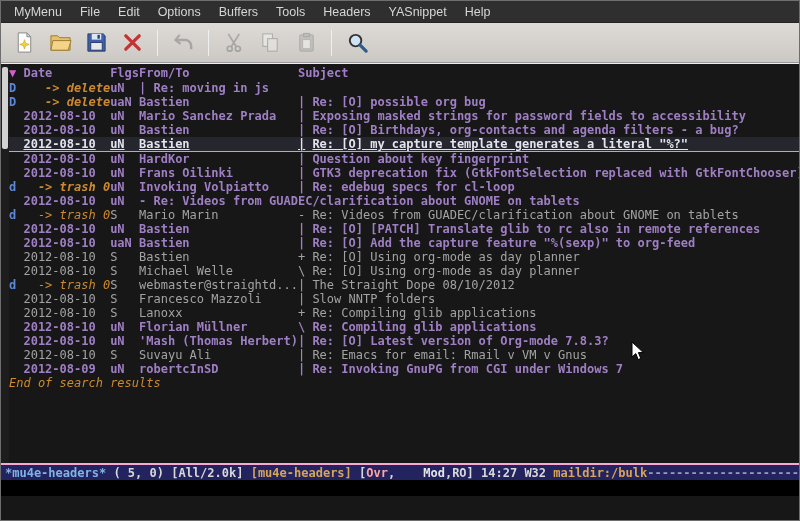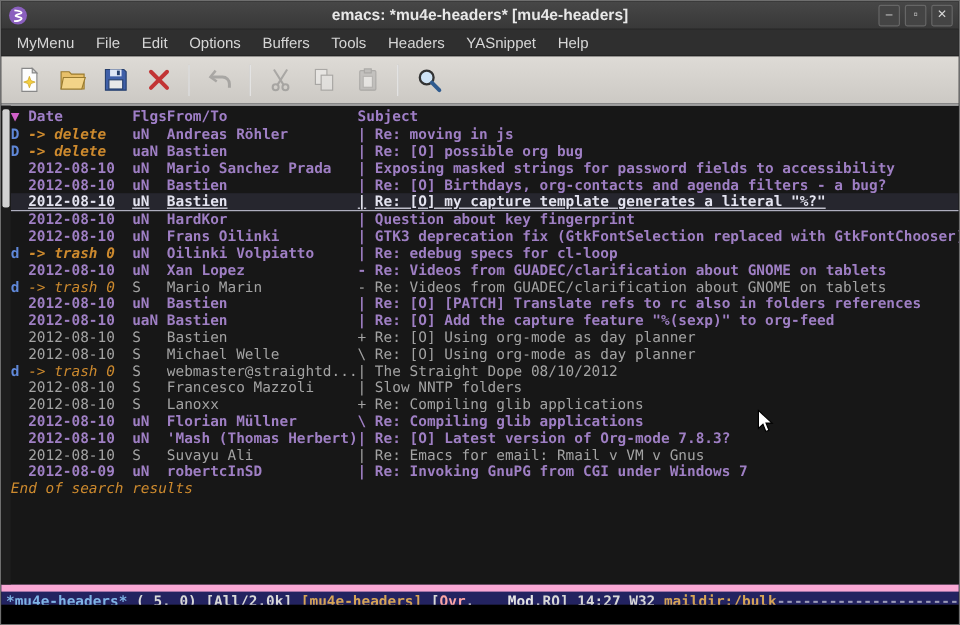--- a/index.html
+++ b/index.html
@@ -52,26 +52,26 @@
   .c-sep { width:2ch; flex:none; overflow:hidden; white-space:pre; }
   .c-subject { flex:1; overflow:hidden; white-space:pre; }
 
   .row { height:14px; }
   .row .c-mark { color:#5f87d7; font-weight:bold; }
   .state-unread { color:#9f7fc4; font-weight:bold; }
   .state-read { color:#a3a3a3; }
   .state-current { color:#e4e4f0; font-weight:bold; background:#26262e;
                    border-bottom:1px solid #aeaebe; height:15px; }
   .state-current span { text-decoration:underline; color:#e4e4f0; }
-  .mark-target { color:#cd8a2e !important; font-style:italic; }
+  .mark-target { color:#cd8a2e !important; font-style:italic;text-align:right; }
 
   .footer-line { color:#cd8a2e; font-style:italic; font-weight:normal; height:14px; white-space:pre; }
 
   
-  .modeline { height:17px; background:#232360; border-top:6px solid #f9a8d4;
+  .modeline { height:17px; background:#232360; border-top:2px solid #f9a8d4;
               display:flex; overflow:hidden; padding-left:4px;
               font-family:"DejaVu Sans Mono", monospace; font-size:12px; line-height:16px;
               font-weight:bold; }
   .modeline span { white-space:pre; flex:none; }
   .ml-buffer { color:#7fb4e6; }
   .ml-plain  { color:#d8d8d8; }
   .ml-mode   { color:#d7a557; }
   .ml-ovr    { color:#fca5a5; }
   .ml-mod    { color:#e5e5e5;margin-left:28px; }
   .ml-folder { color:#d7a557; }
@@ -81,32 +81,20 @@
   .echo-area { height:16px; background:#000; }
 
   
   .mouse-cursor { position:absolute; left:630px; top:340px; pointer-events:none; }
 </style>
 </head>
 <body>
 
 <div class="window">
 
-  <div class="titlebar">
-    <span class="app-icon"><svg viewBox="0 0 16 16" width="16" height="16">
-          <circle cx="8" cy="8" r="7.5" fill="#8a5fbe"></circle>
-          <path d="M5 3.6c4 .4 6 1 6 2S6 7 6 8.1s5 .7 5 2.2-4 2.6-6.2 2.1" stroke="#fff" stroke-width="1.5" fill="none"></path>
-        </svg></span>
-    <span class="title-text">emacs: *mu4e-headers* [mu4e-headers]</span>
-    <span class="win-controls">
-        <span class="win-btn">–</span>
-        <span class="win-btn">▫</span>
-        <span class="win-btn">✕</span>
-      </span>
-  </div>
 
   <div class="menubar">
       <span class="menu-item">MyMenu</span>
       <span class="menu-item">File</span>
       <span class="menu-item">Edit</span>
       <span class="menu-item">Options</span>
       <span class="menu-item">Buffers</span>
       <span class="menu-item">Tools</span>
       <span class="menu-item">Headers</span>
       <span class="menu-item">YASnippet</span>
@@ -177,31 +165,31 @@
       </button>
   </div>
 
   <div class="buffer-area">
     <div class="scrollbar">
         <div class="scroll-thumb"></div>
       </div>
     <div class="text-pane">
       <div class="header-line"><span class="c-mark sort-arrow">▼</span><span class="c-date">Date</span><span class="c-flags">Flgs</span><span class="c-from">From/To</span><span class="c-subject">Subject</span></div>
       <div>
-          <div class="row state-unread"><span class="c-mark">D</span><span class="c-date mark-target">-&gt; delete</span><span class="c-flags">uN</span><span class="c-from">Andreas Röhler</span><span class="c-sep">|</span><span class="c-subject">Re: moving in js</span></div>
+          <div class="row state-unread"><span class="c-mark">D</span><span class="c-date mark-target">-&gt; delete</span><span class="c-flags">uN</span><span class="c-sep">|</span><span class="c-subject">Re: moving in js</span></div>
           <div class="row state-unread"><span class="c-mark">D</span><span class="c-date mark-target">-&gt; delete</span><span class="c-flags">uaN</span><span class="c-from">Bastien</span><span class="c-sep">|</span><span class="c-subject">Re: [O] possible org bug</span></div>
           <div class="row state-unread"><span class="c-mark"></span><span class="c-date">2012-08-10</span><span class="c-flags">uN</span><span class="c-from">Mario Sanchez Prada</span><span class="c-sep">|</span><span class="c-subject">Exposing masked strings for password fields to accessibility</span></div>
           <div class="row state-unread"><span class="c-mark"></span><span class="c-date">2012-08-10</span><span class="c-flags">uN</span><span class="c-from">Bastien</span><span class="c-sep">|</span><span class="c-subject">Re: [O] Birthdays, org-contacts and agenda filters - a bug?</span></div>
           <div class="row state-current"><span class="c-mark"></span><span class="c-date">2012-08-10</span><span class="c-flags">uN</span><span class="c-from">Bastien</span><span class="c-sep">|</span><span class="c-subject">Re: [O] my capture template generates a literal "%?"</span></div>
           <div class="row state-unread"><span class="c-mark"></span><span class="c-date">2012-08-10</span><span class="c-flags">uN</span><span class="c-from">HardKor</span><span class="c-sep">|</span><span class="c-subject">Question about key fingerprint</span></div>
           <div class="row state-unread"><span class="c-mark"></span><span class="c-date">2012-08-10</span><span class="c-flags">uN</span><span class="c-from">Frans Oilinki</span><span class="c-sep">|</span><span class="c-subject">GTK3 deprecation fix (GtkFontSelection replaced with GtkFontChooser)</span></div>
-          <div class="row state-unread"><span class="c-mark">d</span><span class="c-date mark-target">-&gt; trash 0</span><span class="c-flags">uN</span><span class="c-from">Oilinki Volpiatto</span><span class="c-sep">|</span><span class="c-subject">Re: edebug specs for cl-loop</span></div>
-          <div class="row state-unread"><span class="c-mark"></span><span class="c-date">2012-08-10</span><span class="c-flags">uN</span><span class="c-from">Xan Lopez</span><span class="c-sep">-</span><span class="c-subject">Re: Videos from GUADEC/clarification about GNOME on tablets</span></div>
+          <div class="row state-unread"><span class="c-mark">d</span><span class="c-date mark-target">-&gt; trash 0</span><span class="c-flags">uN</span><span class="c-from">Invoking Volpiatto</span><span class="c-sep">|</span><span class="c-subject">Re: edebug specs for cl-loop</span></div>
+          <div class="row state-unread"><span class="c-mark"></span><span class="c-date">2012-08-10</span><span class="c-flags">uN</span><span class="c-sep">-</span><span class="c-subject">Re: Videos from GUADEC/clarification about GNOME on tablets</span></div>
           <div class="row state-read"><span class="c-mark">d</span><span class="c-date mark-target">-&gt; trash 0</span><span class="c-flags">S</span><span class="c-from">Mario Marin</span><span class="c-sep">-</span><span class="c-subject">Re: Videos from GUADEC/clarification about GNOME on tablets</span></div>
-          <div class="row state-unread"><span class="c-mark"></span><span class="c-date">2012-08-10</span><span class="c-flags">uN</span><span class="c-from">Bastien</span><span class="c-sep">|</span><span class="c-subject">Re: [O] [PATCH] Translate refs to rc also in folders references</span></div>
+          <div class="row state-unread"><span class="c-mark"></span><span class="c-date">2012-08-10</span><span class="c-flags">uN</span><span class="c-from">Bastien</span><span class="c-sep">|</span><span class="c-subject">Re: [O] [PATCH] Translate glib to rc also in remote references</span></div>
           <div class="row state-unread"><span class="c-mark"></span><span class="c-date">2012-08-10</span><span class="c-flags">uaN</span><span class="c-from">Bastien</span><span class="c-sep">|</span><span class="c-subject">Re: [O] Add the capture feature "%(sexp)" to org-feed</span></div>
           <div class="row state-read"><span class="c-mark"></span><span class="c-date">2012-08-10</span><span class="c-flags">S</span><span class="c-from">Bastien</span><span class="c-sep">+</span><span class="c-subject">Re: [O] Using org-mode as day planner</span></div>
           <div class="row state-read"><span class="c-mark"></span><span class="c-date">2012-08-10</span><span class="c-flags">S</span><span class="c-from">Michael Welle</span><span class="c-sep">\</span><span class="c-subject">Re: [O] Using org-mode as day planner</span></div>
           <div class="row state-read"><span class="c-mark">d</span><span class="c-date mark-target">-&gt; trash 0</span><span class="c-flags">S</span><span class="c-from">webmaster@straightd...</span><span class="c-sep">|</span><span class="c-subject">The Straight Dope 08/10/2012</span></div>
           <div class="row state-read"><span class="c-mark"></span><span class="c-date">2012-08-10</span><span class="c-flags">S</span><span class="c-from">Francesco Mazzoli</span><span class="c-sep">|</span><span class="c-subject">Slow NNTP folders</span></div>
           <div class="row state-read"><span class="c-mark"></span><span class="c-date">2012-08-10</span><span class="c-flags">S</span><span class="c-from">Lanoxx</span><span class="c-sep">+</span><span class="c-subject">Re: Compiling glib applications</span></div>
           <div class="row state-unread"><span class="c-mark"></span><span class="c-date">2012-08-10</span><span class="c-flags">uN</span><span class="c-from">Florian Müllner</span><span class="c-sep">\</span><span class="c-subject">Re: Compiling glib applications</span></div>
           <div class="row state-unread"><span class="c-mark"></span><span class="c-date">2012-08-10</span><span class="c-flags">uN</span><span class="c-from">'Mash (Thomas Herbert)</span><span class="c-sep">|</span><span class="c-subject">Re: [O] Latest version of Org-mode 7.8.3?</span></div>
           <div class="row state-read"><span class="c-mark"></span><span class="c-date">2012-08-10</span><span class="c-flags">S</span><span class="c-from">Suvayu Ali</span><span class="c-sep">|</span><span class="c-subject">Re: Emacs for email: Rmail v VM v Gnus</span></div>
           <div class="row state-unread"><span class="c-mark"></span><span class="c-date">2012-08-09</span><span class="c-flags">uN</span><span class="c-from">robertcInSD</span><span class="c-sep">|</span><span class="c-subject">Re: Invoking GnuPG from CGI under Windows 7</span></div>

